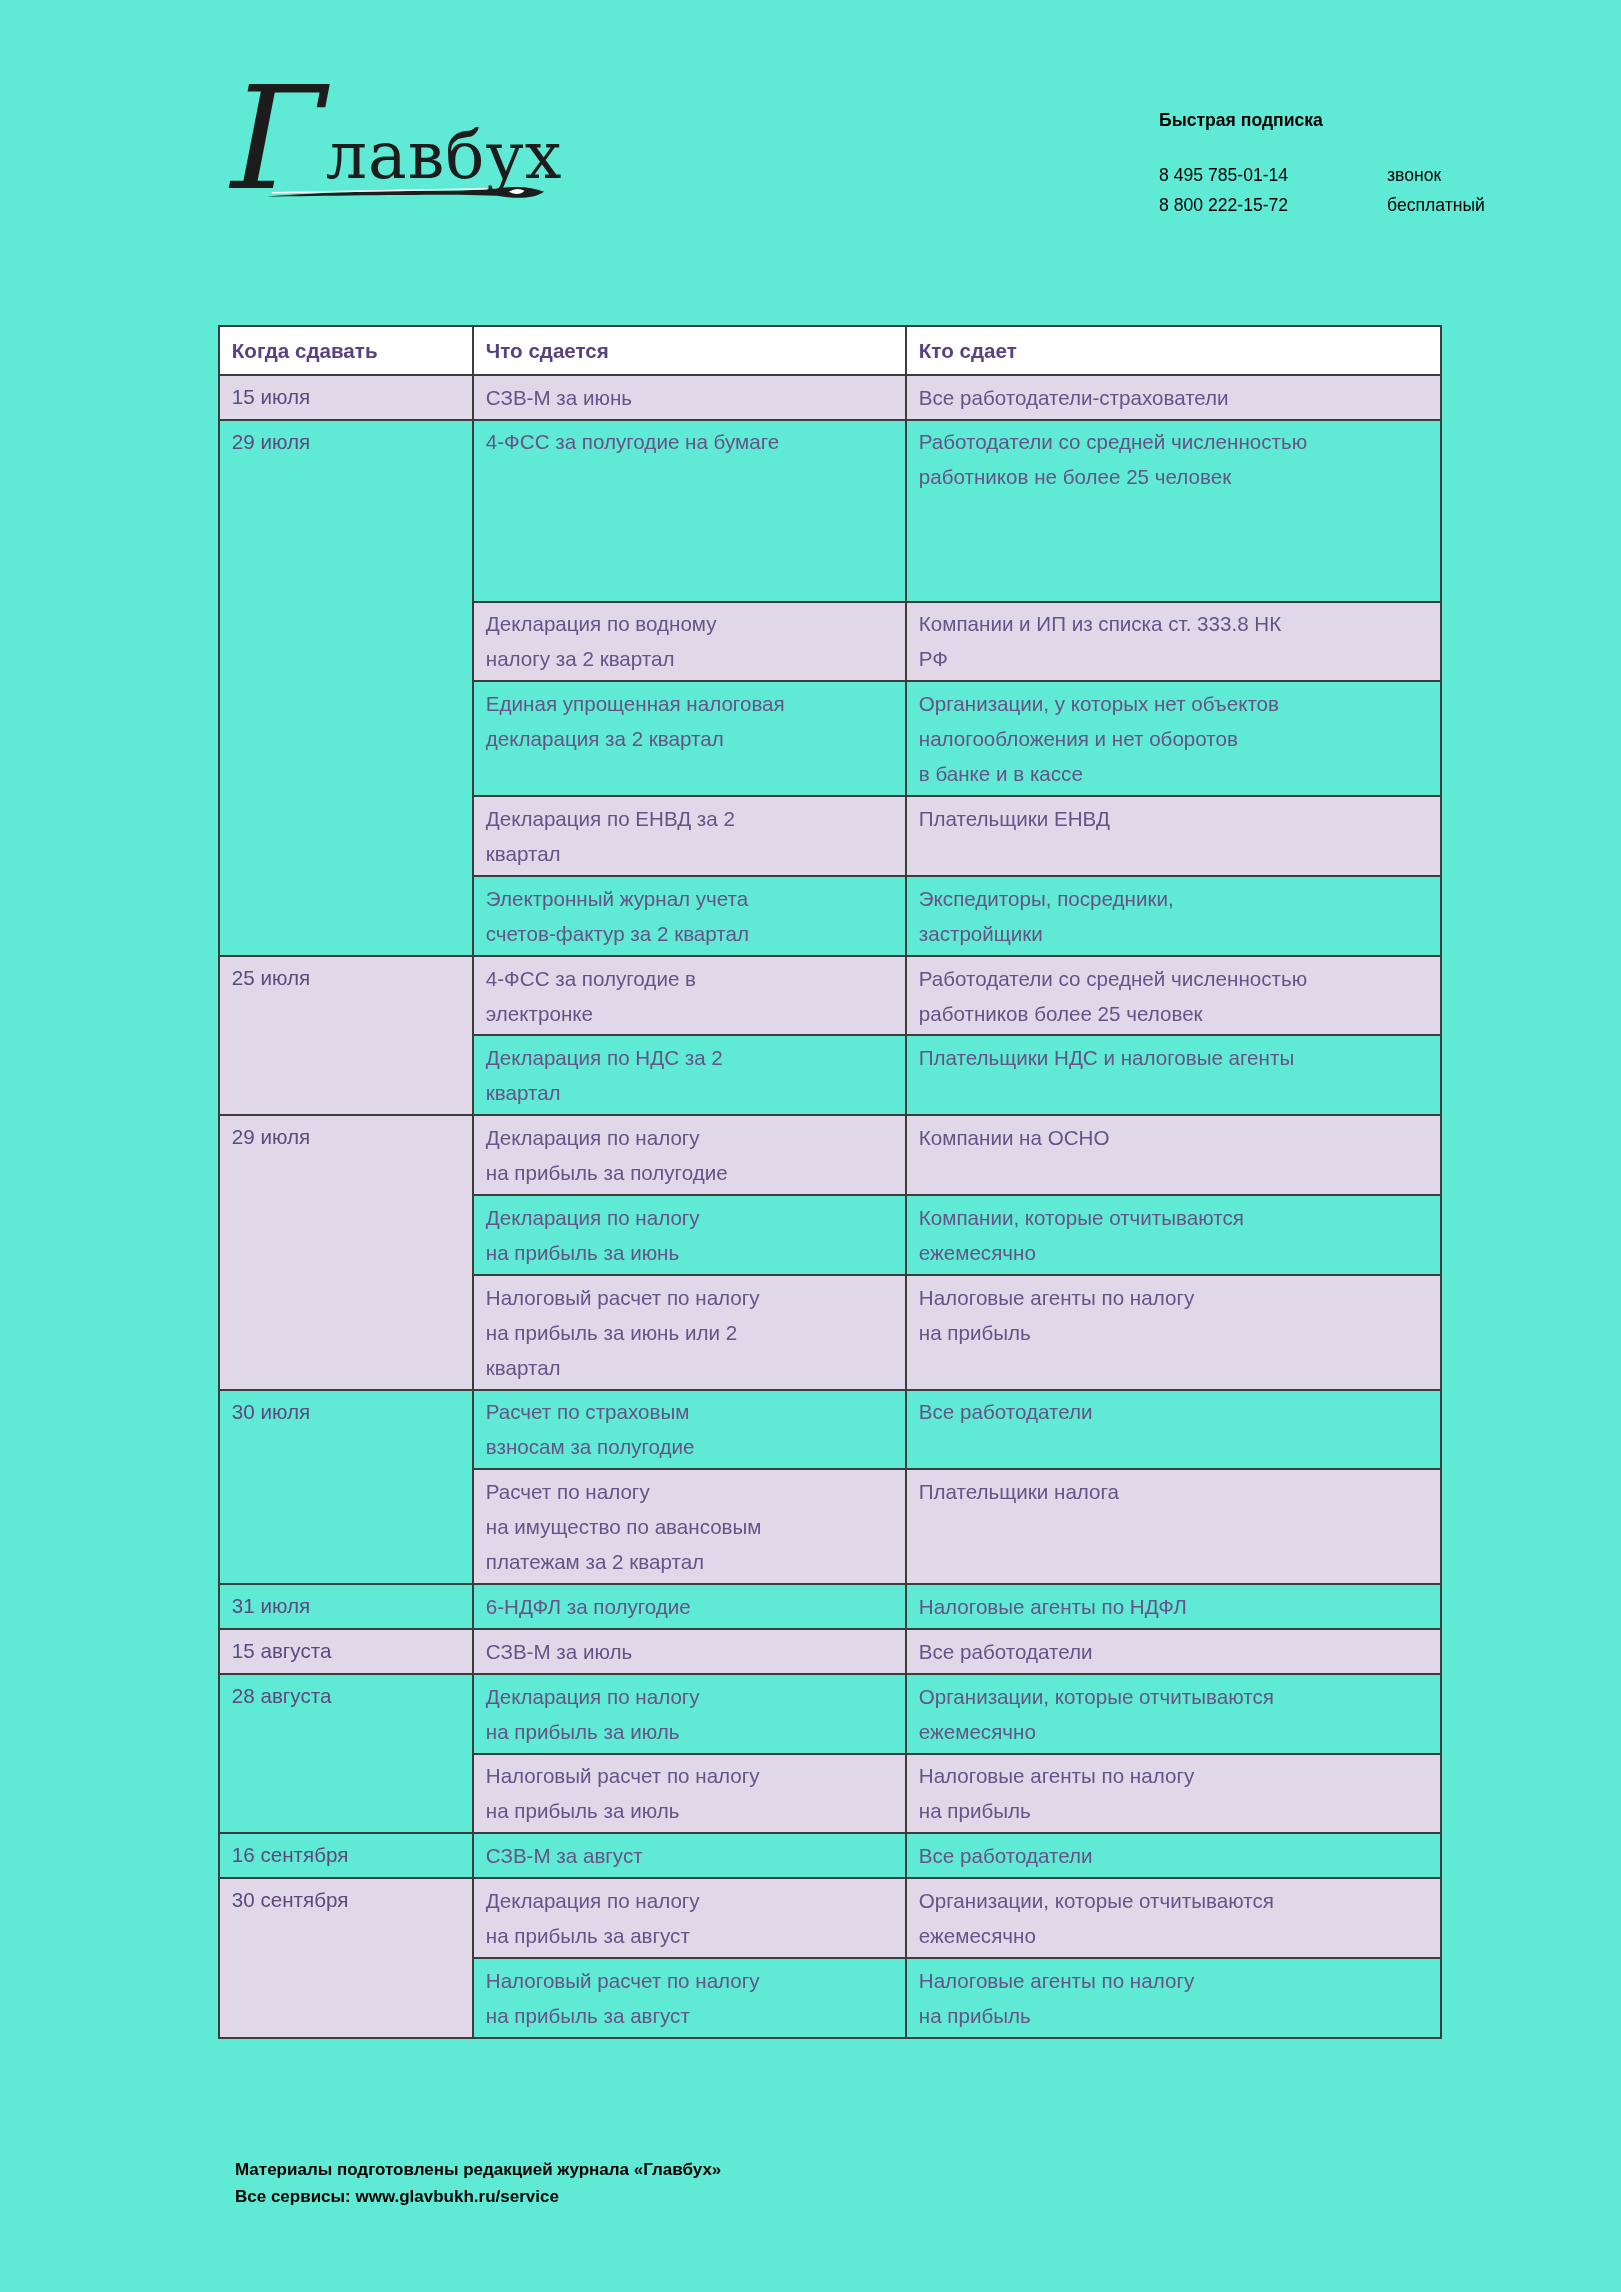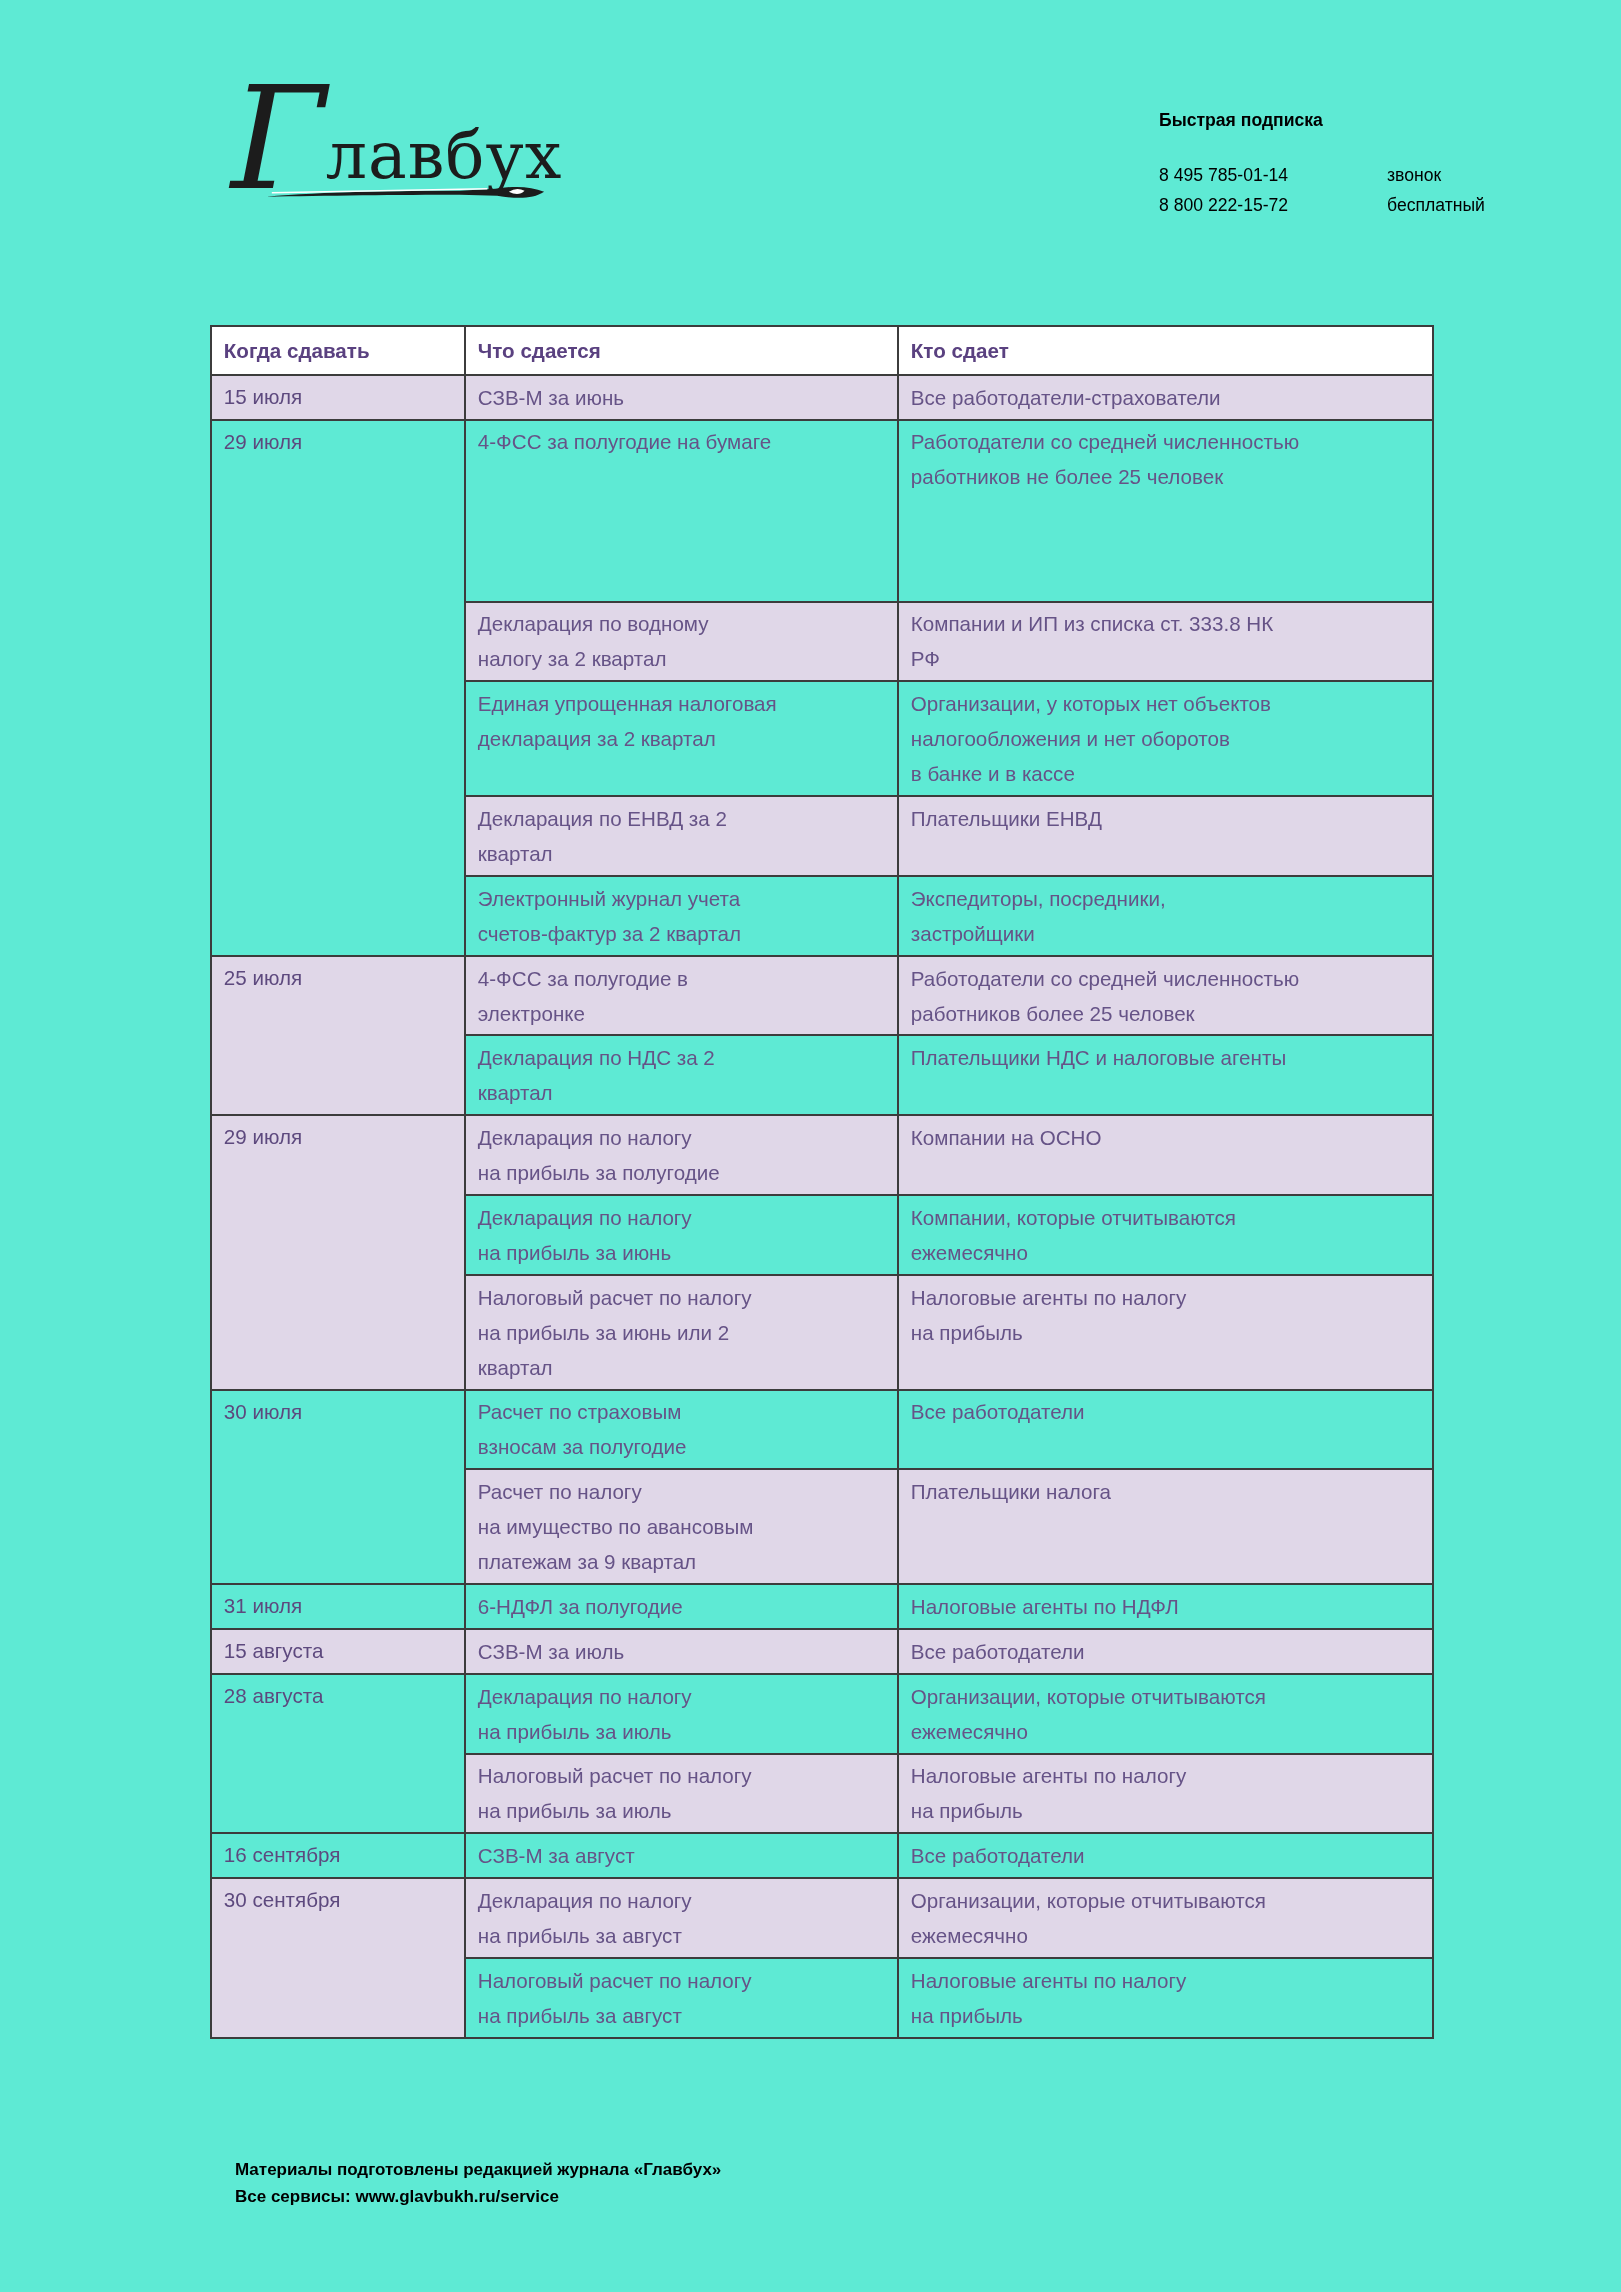--- a/index.html
+++ b/index.html
@@ -25,21 +25,21 @@
   .sub-phones { width:228px; }
 
   
   .doc-title {
     position:absolute; left:218px; top:253px; width:1222px;
     text-align:center; font-size:22.5px; font-weight:bold; color:#000;
   }
 
   
   table.deadlines {
-    position:absolute; left:210px; top:325px; width:1222px;
+    position:absolute; left:218px; top:325px; width:1222px;
     border-collapse:collapse; table-layout:fixed;
     border:2.9px solid #3c3c3c;
   }
   col.c1 { width:254px; } col.c2 { width:433px; } col.c3 { width:535px; }
   th, td {
     border:2px solid #3c3c3c;
     vertical-align:top; text-align:left;
     padding:3.9px 11.8px;
     font-size:20.6px; line-height:35px;
     white-space:pre-line;
@@ -172,21 +172,21 @@
         </tr>
         <tr class="group-start">
           <td class="date-cell" rowspan="2">30 июля</td>
           <td class="">Расчет по страховым
 взносам за полугодие</td>
           <td class="">Все работодатели</td>
         </tr>
         <tr>
           <td class="shade">Расчет по налогу
 на имущество по авансовым
-платежам за 9 квартал</td>
+платежам за 2 квартал</td>
           <td class="shade">Плательщики налога</td>
         </tr>
         <tr class="group-start">
           <td class="date-cell" rowspan="1">31 июля</td>
           <td class="">6-НДФЛ за полугодие</td>
           <td class="">Налоговые агенты по НДФЛ</td>
         </tr>
         <tr class="group-start">
           <td class="date-cell shade" rowspan="1">15 августа</td>
           <td class="shade">СЗВ-М за июль</td>

